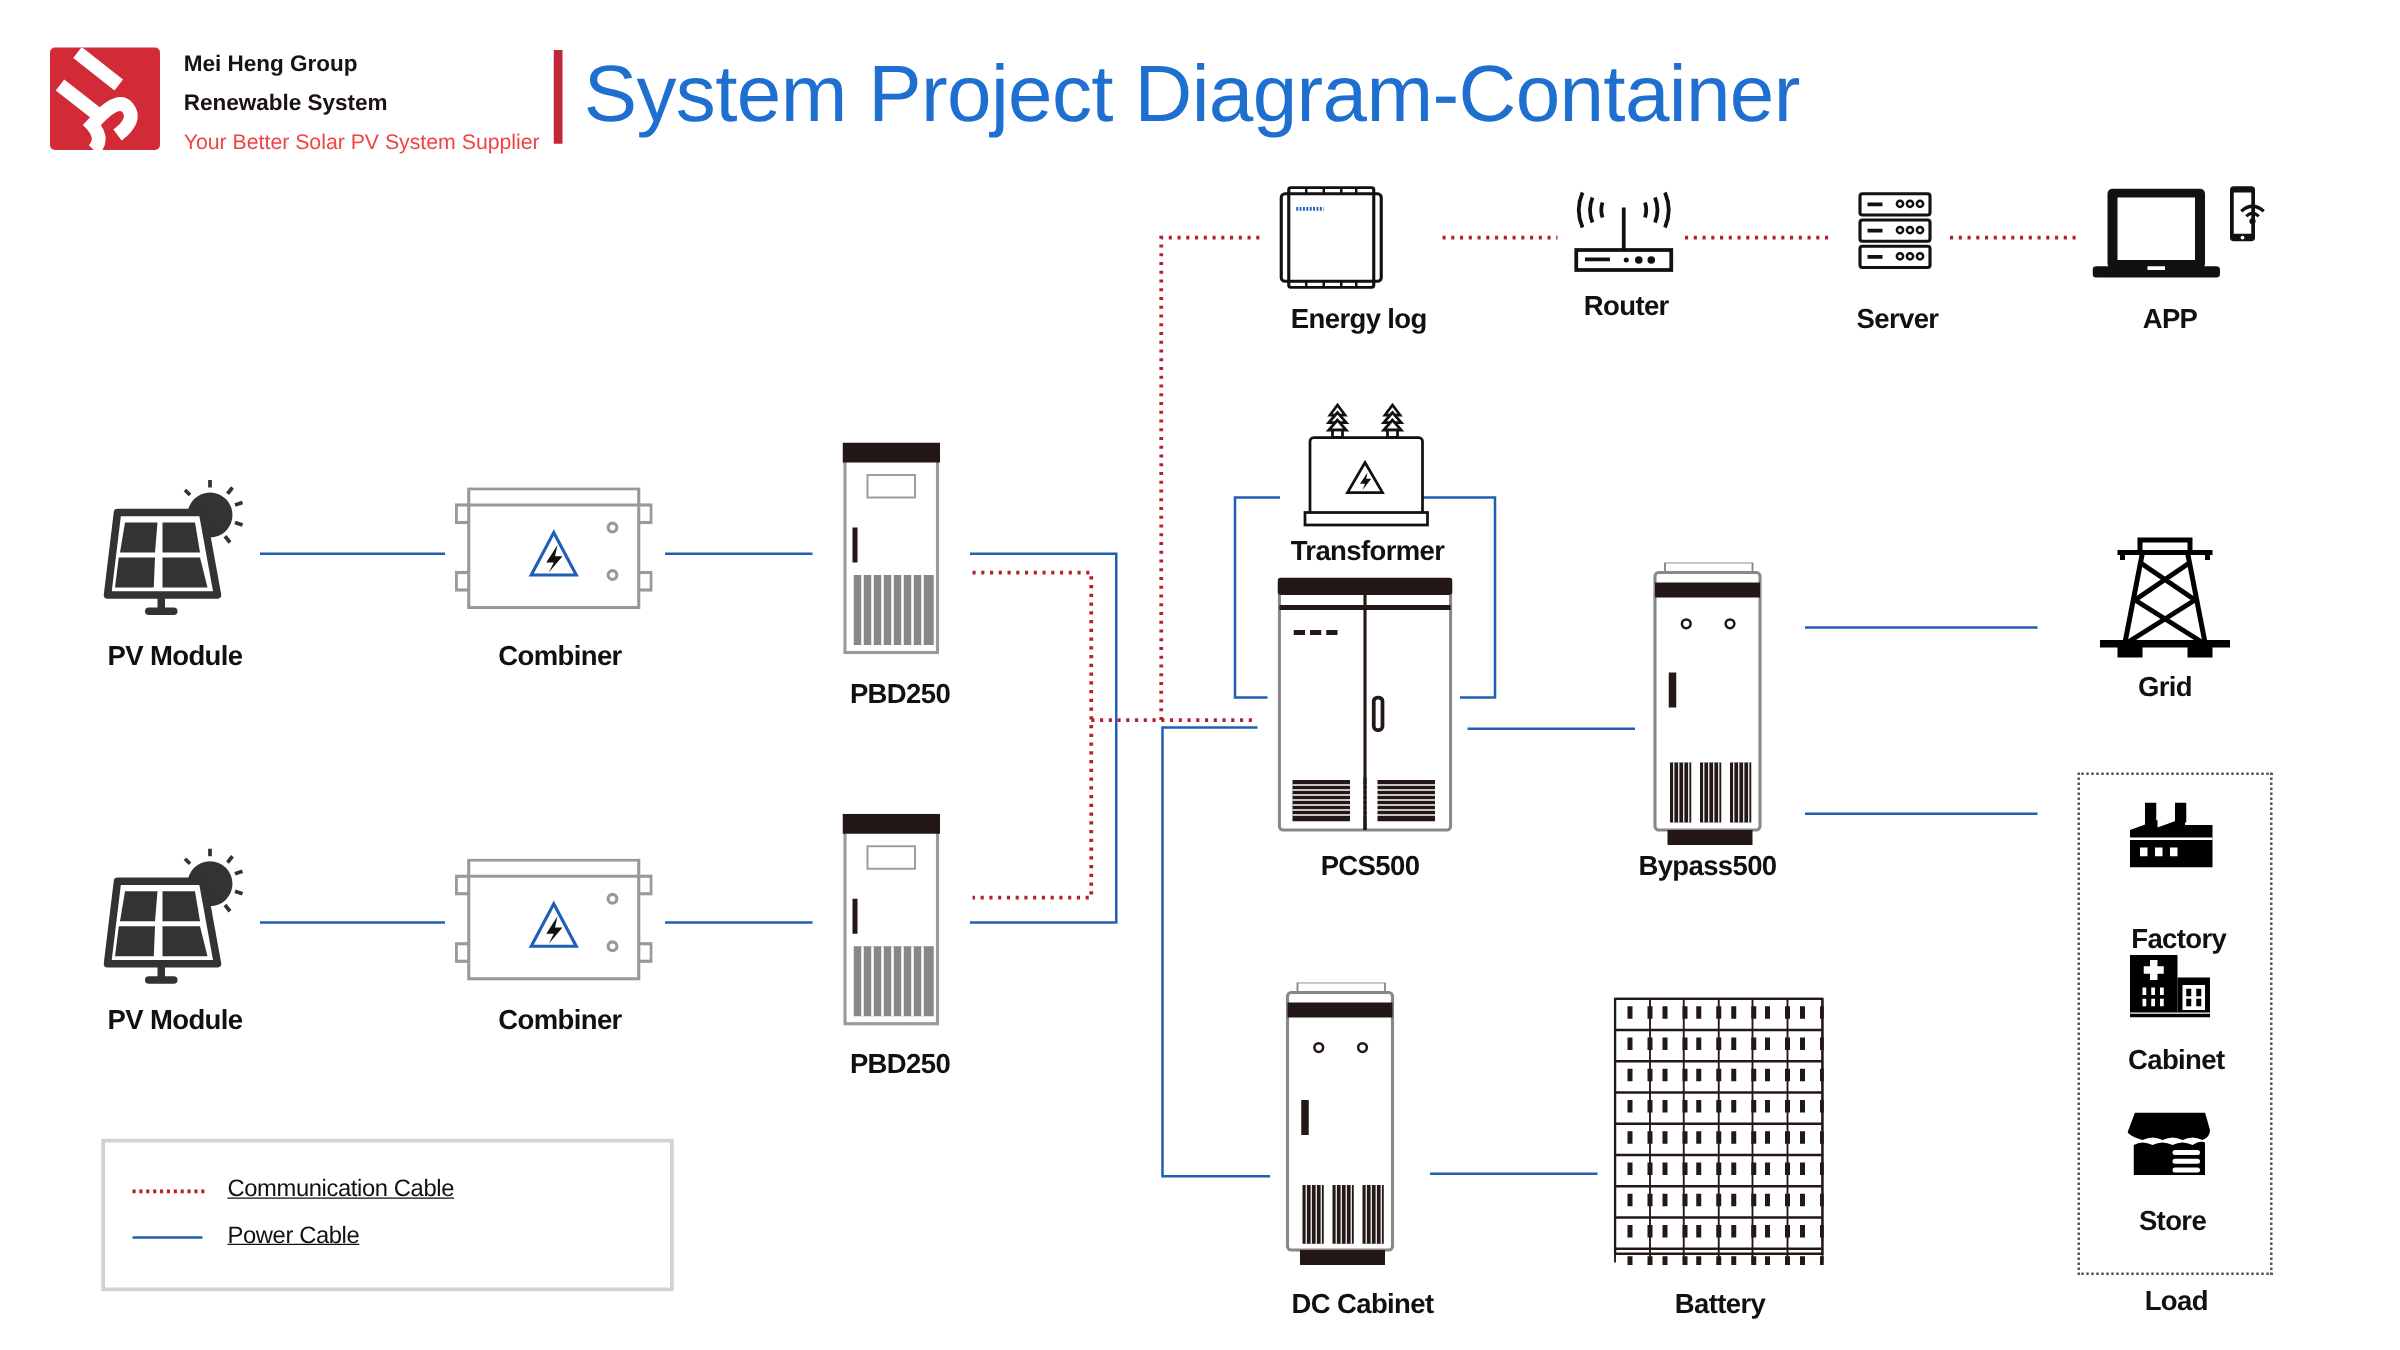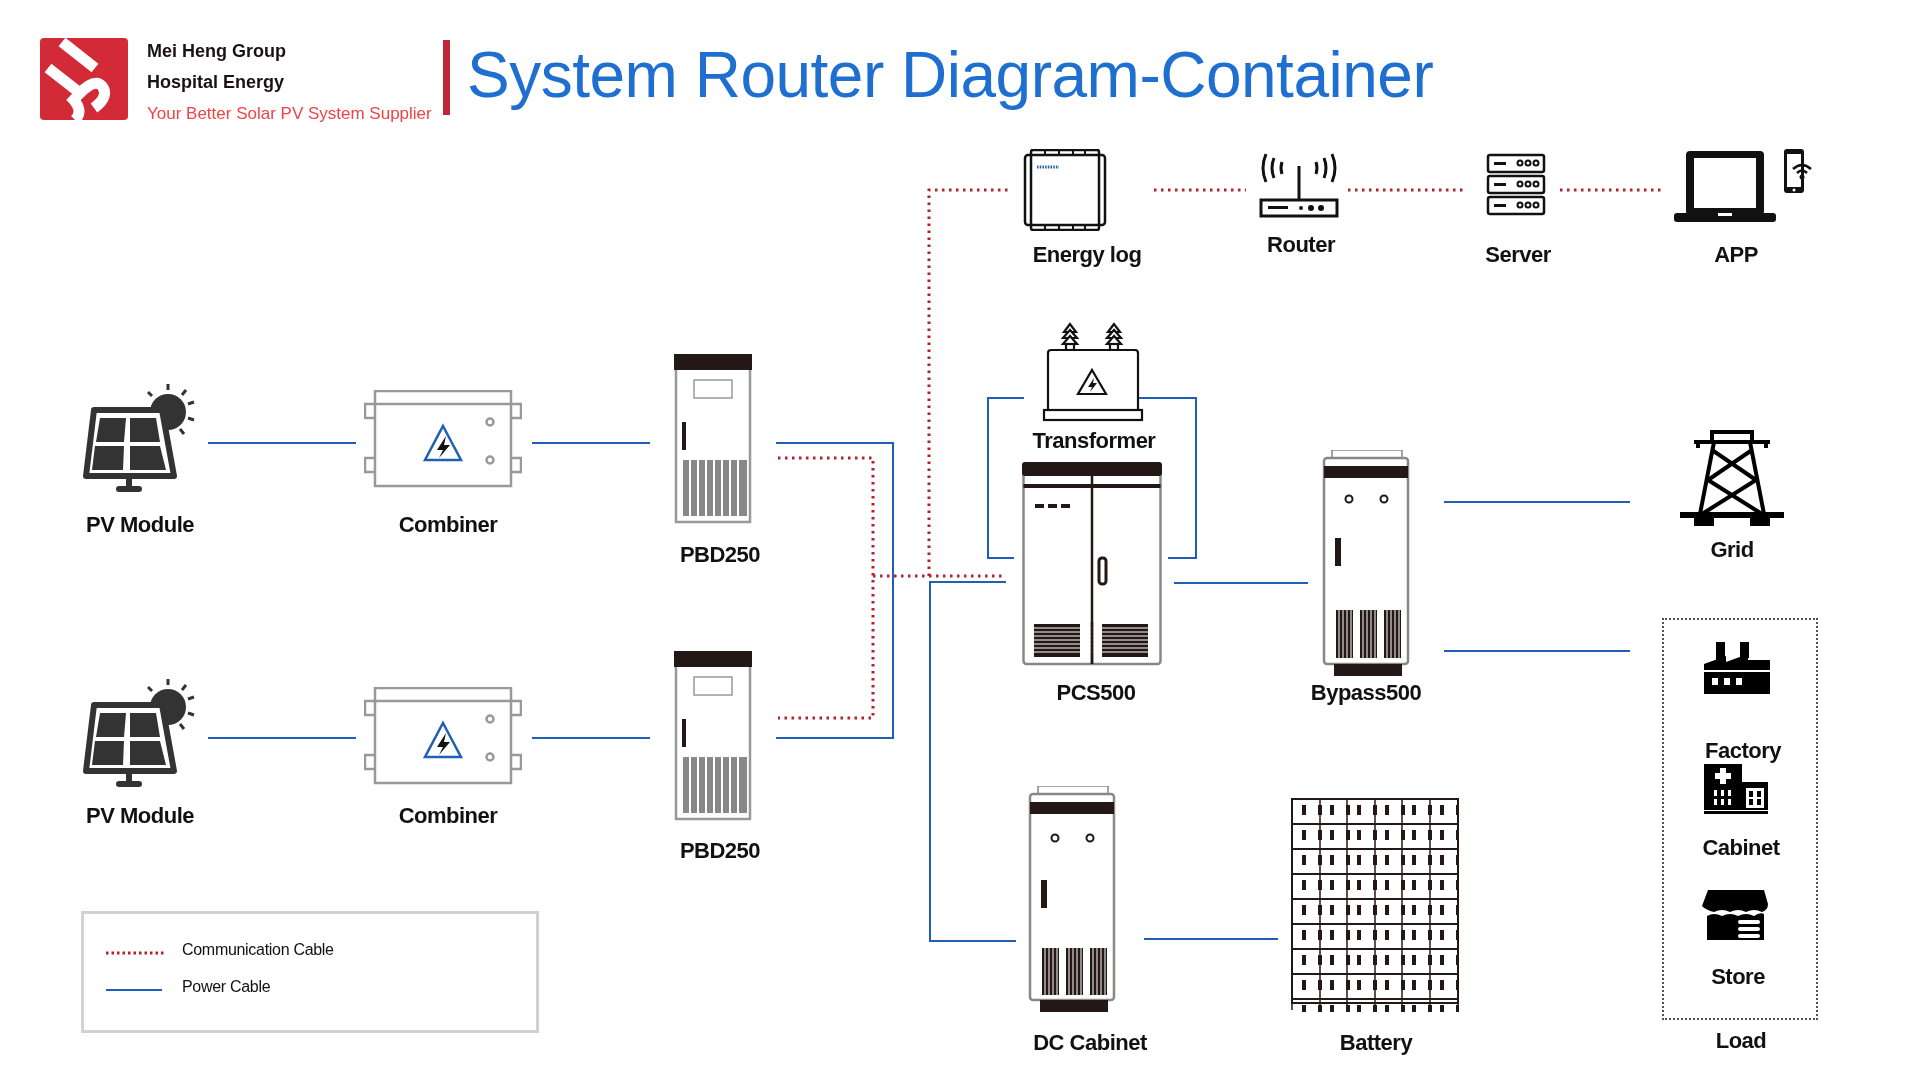--- a/index.html
+++ b/index.html
@@ -6,42 +6,42 @@
 body{width:1920px;height:1080px;position:relative;overflow:hidden;font-family:"Liberation Sans",sans-serif;color:#111;}
 .abs{position:absolute;}
 .lbl{position:absolute;font-size:22px;font-weight:bold;letter-spacing:-0.5px;text-align:center;transform:translateX(-50%);white-space:nowrap;color:#111;}
 #wires{position:absolute;left:0;top:0;}
 .logo-box{left:40px;top:38px;width:88px;height:82px;background:#d32a38;border-radius:4px;}
 .brand1{left:147px;top:36px;font-size:18px;font-weight:bold;line-height:31px;color:#1a1212;}
 .tagline{left:147px;top:104px;font-size:17px;color:#ef4444;}
 .vbar{left:443px;top:40px;width:7px;height:75px;background:#c0283a;}
 .title{left:467px;top:38px;font-size:64px;color:#1f6fd1;letter-spacing:-0.5px;}
 .legend{left:81px;top:911px;width:452px;height:116px;border:3px solid #d2d2d2;}
-.legend-text{position:absolute;font-size:16px;letter-spacing:-0.3px;color:#111;}
+.legend-text{position:absolute;font-size:19px;letter-spacing:-0.3px;color:#111;text-decoration:underline;}
 .loadbox{left:1662px;top:618px;width:152px;height:398px;border:2px dotted #555;}
 </style>
 </head>
 <body>
 
 <div class="abs logo-box">
   <svg width="88" height="82" viewBox="0 0 88 82">
     <g fill="none" stroke="#fff" stroke-width="11" stroke-linecap="butt">
       <path d="M22 4 L55 30"></path>
       <path d="M8 30 L40 55 Q55 40 62 48 Q70 58 54 70"></path>
       <path d="M30 58 Q45 72 35 82"></path>
     </g>
   </svg>
 </div>
 <div class="abs brand1">
   <div>Mei Heng Group</div>
-  <div>Hospital Energy</div>
+  <div>Renewable System</div>
 </div>
 <div class="abs tagline">Your Better Solar PV System Supplier</div>
 <div class="abs vbar"></div>
-<div class="abs title">System Router Diagram-Container</div>
+<div class="abs title">System Project Diagram-Container</div>
 
 <svg id="wires" width="1920" height="1080">
   <g stroke="#1f5fb5" stroke-width="2" fill="none">
 
     <line x1="208" y1="443" x2="356" y2="443"></line>
     <line x1="532" y1="443" x2="650" y2="443"></line>
 
     <line x1="208" y1="738" x2="356" y2="738"></line>
     <line x1="532" y1="738" x2="650" y2="738"></line>
 

